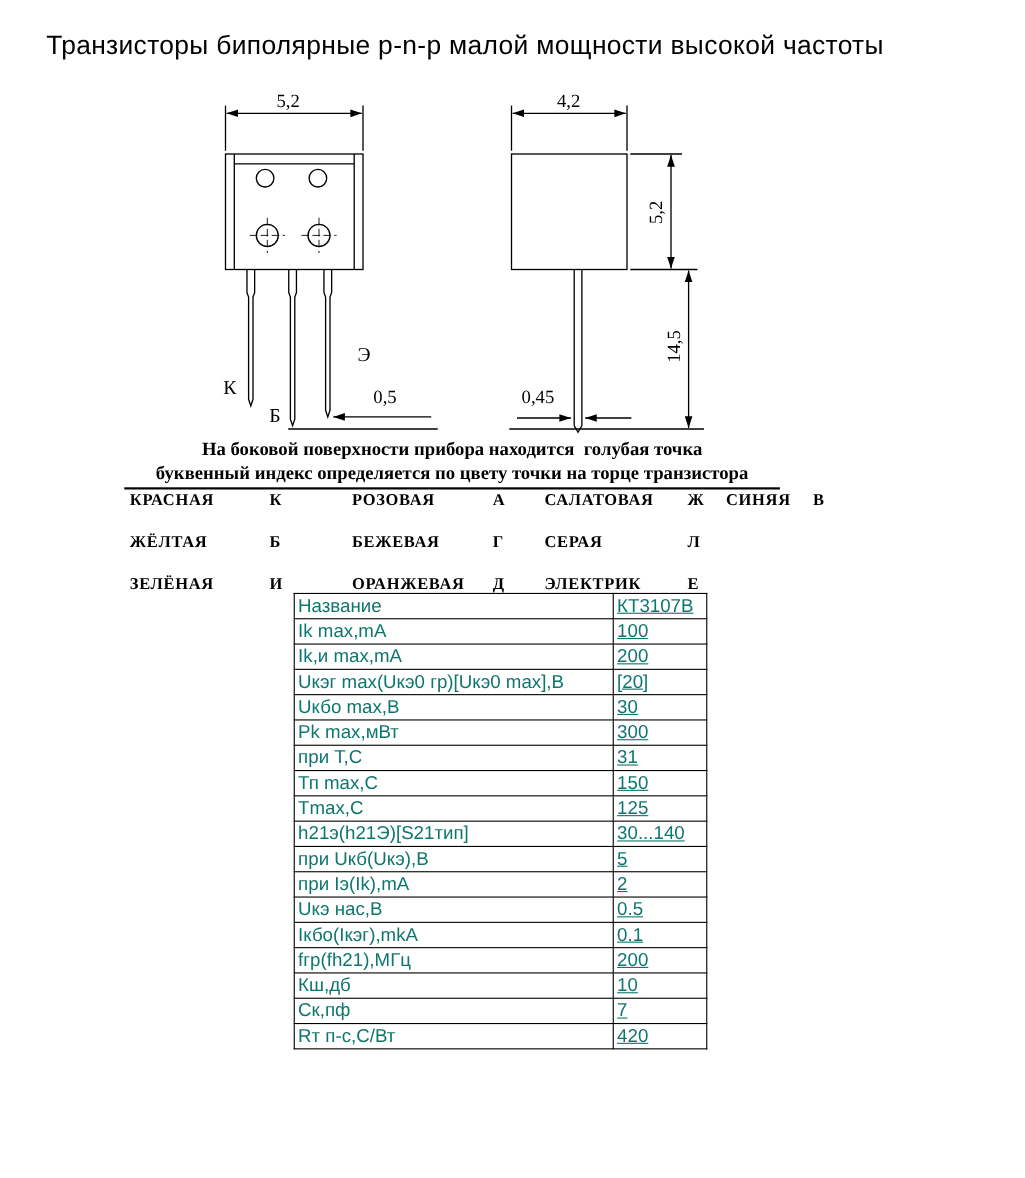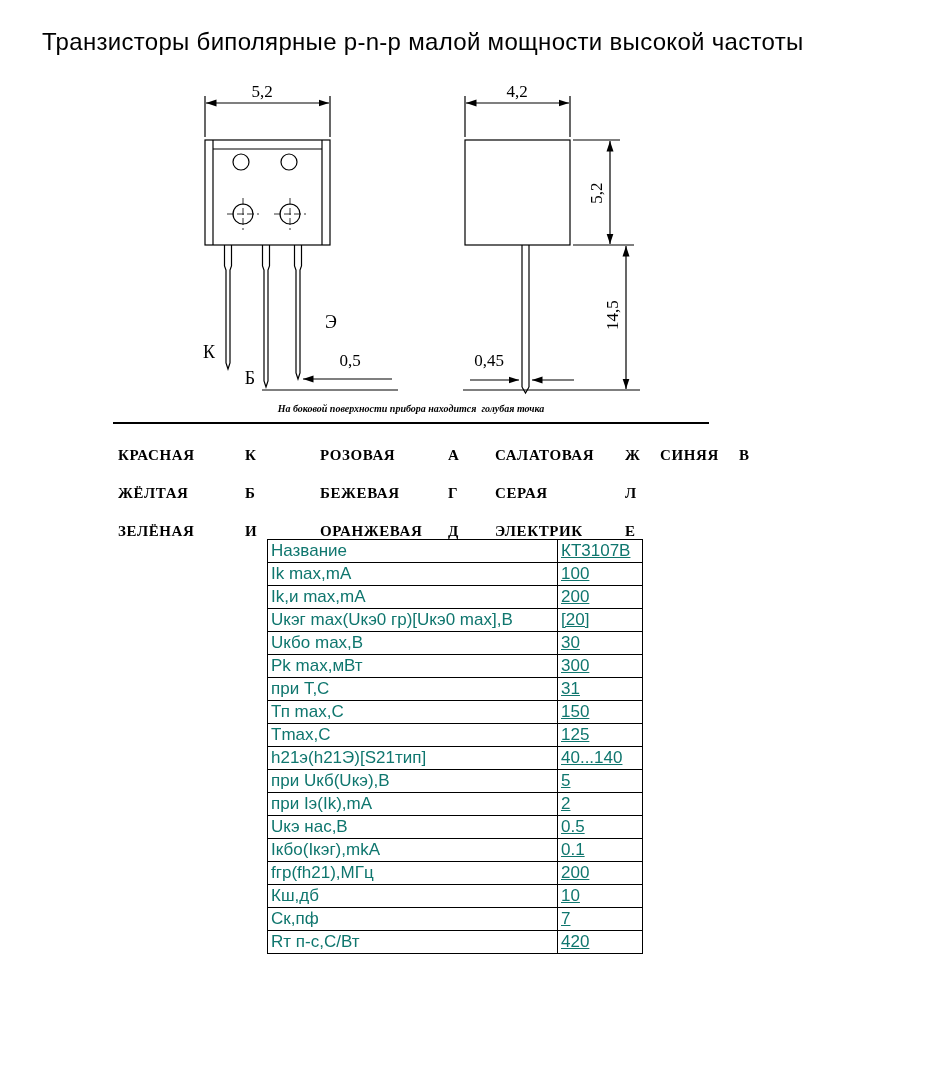--- a/index.html
+++ b/index.html
@@ -34,26 +34,25 @@
     font-size: 18px;
     fill: #000;
   }
   .note {
     position: absolute;
     left: 113px;
     top: 398px;
     width: 596px;
     text-align: center;
     font-family: "Liberation Serif", serif;
-    font-size: 10px;
+    font-size: 17px;
     font-weight: 700;
     line-height: 21px;
     border-bottom: 2px solid #000;
     padding-bottom: 3px;
-    font-style: italic;
   }
   .note div { white-space: pre-wrap; }
   .colors {
     position: absolute;
     left: 118px;
     top: 447px;
     display: grid;
     grid-template-columns: 127px 75px 128px 47px 130px 35px 79px 40px;
     row-gap: 21px;
     font-family: "Liberation Serif", serif;
@@ -158,20 +157,21 @@
       <text x="489" y="366" text-anchor="middle">0,45</text>
 
       <text x="209" y="358" text-anchor="middle" class="pin-label">К</text>
       <text x="250" y="384" text-anchor="middle" class="pin-label">Б</text>
       <text x="331" y="328" text-anchor="middle" class="pin-label">Э</text>
     </g>
   </svg>
 
   <div class="note">
     <div>На боковой поверхности прибора находится  голубая точка</div>
+    <div>буквенный индекс определяется по цвету точки на торце транзистора</div>
   </div>
 
   <div class="colors">
 
     <div>КРАСНАЯ</div>
     <div>К</div>
     <div>РОЗОВАЯ</div>
     <div>А</div>
     <div>САЛАТОВАЯ</div>
     <div>Ж</div>
@@ -230,21 +230,21 @@
       <tr>
           <td class="p-name">Тп max,С</td>
           <td class="p-val">150</td>
         </tr>
       <tr>
           <td class="p-name">Tmax,С</td>
           <td class="p-val">125</td>
         </tr>
       <tr>
           <td class="p-name">h21э(h21Э)[S21тип]</td>
-          <td class="p-val">40...140</td>
+          <td class="p-val">30...140</td>
         </tr>
       <tr>
           <td class="p-name">при Uкб(Uкэ),В</td>
           <td class="p-val">5</td>
         </tr>
       <tr>
           <td class="p-name">при Iэ(Ik),mA</td>
           <td class="p-val">2</td>
         </tr>
       <tr>

